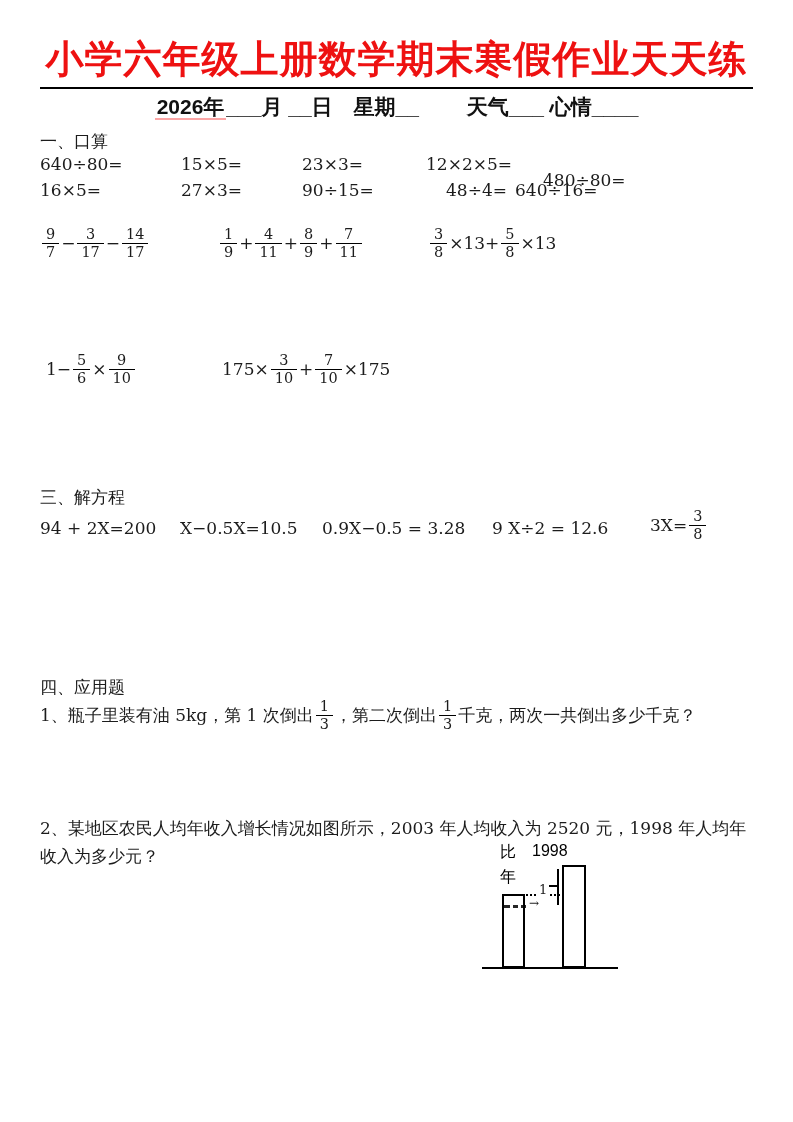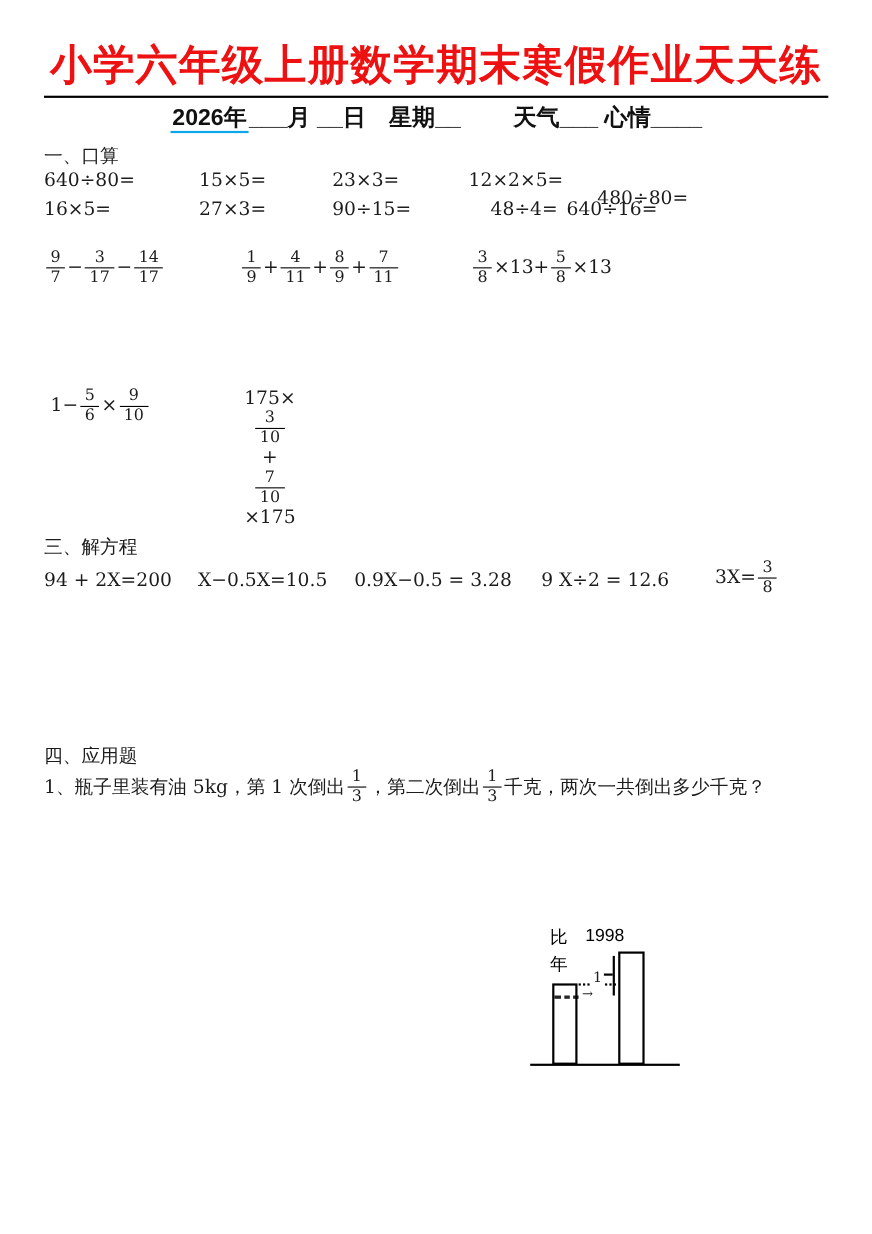--- a/index.html
+++ b/index.html
@@ -6,21 +6,21 @@
   .page{position:relative;width:793px;height:1122px;background:#ffffff;overflow:hidden;
         font-family:"DejaVu Serif","Liberation Serif",serif;color:#1c1c1c;}
   .abs{position:absolute;}
   
   .title{top:34px;left:0;width:100%;text-align:center;font-family:"Liberation Sans","DejaVu Sans",sans-serif;
          font-weight:bold;font-size:38px;letter-spacing:1px;color:#ee1111;}
   .title-rule{top:87px;left:40px;width:713px;height:2px;background:#000;}
   
   .date-line{top:93px;left:0;width:100%;text-align:center;font-family:"Liberation Sans","DejaVu Sans",sans-serif;
              font-weight:bold;font-size:21px;color:#111;}
-  .date-line .year{border-bottom:2px solid #0ea5e9;padding:0 2px;}
+  .date-line .year{border-bottom:2px solid #fca5a5;padding:0 2px;}
   
   .heading{font-size:17px;}
   .cell{position:absolute;font-size:17px;white-space:pre;}
   .ptext{font-size:17px;line-height:28px;}
   
   .expr{display:flex;align-items:center;font-size:17px;}
   .expr .tk{white-space:pre;}
   .fr{display:inline-flex;flex-direction:column;align-items:center;font-size:.85em;margin:0 2px;line-height:1.15;}
   .fr .n{display:block;padding:0 4px;}
   .fr .d{display:block;padding:0 4px;border-top:1px solid #000;}
@@ -112,21 +112,21 @@
       <span class="fr">
         <span class="n">5</span>
         <span class="d">6</span>
       </span>
       <span class="tk">×</span>
       <span class="fr">
         <span class="n">9</span>
         <span class="d">10</span>
       </span>
     </div>
-  <div class="abs expr" style="left:222px;top:352px;flex-direction:column;">
+  <div class="abs expr" style="left:222px;top:352px;">
       <span class="tk">175×</span>
       <span class="fr">
         <span class="n">3</span>
         <span class="d">10</span>
       </span>
       <span class="tk">+</span>
       <span class="fr">
         <span class="n">7</span>
         <span class="d">10</span>
       </span>
@@ -161,20 +161,21 @@
         <span class="n">1</span>
         <span class="d">3</span>
       </span>
       <span class="tk">，第二次倒出</span>
       <span class="fr">
         <span class="n">1</span>
         <span class="d">3</span>
       </span>
       <span class="tk">千克，两次一共倒出多少千克？</span>
     </div>
+  <div class="abs ptext" style="left:40px;top:814px;width:716px;">2、某地区农民人均年收入增长情况如图所示，2003 年人均收入为 2520 元，1998 年人均年收入为多少元？</div>
 
   <div class="abs figure">
     <span class="fig-label" style="left:20px;top:4px;">比</span>
     <span class="fig-label" style="left:52px;top:4px;">1998</span>
     <span class="fig-label" style="left:20px;top:29px;">年</span>
     <div class="bar" style="left:22px;top:56px;width:23px;height:74px;"></div>
     <div class="bar" style="left:82px;top:27px;width:24px;height:103px;"></div>
     <div class="baseline"></div>
     <div class="dotted"></div>
     <span class="inc-label">1</span>

